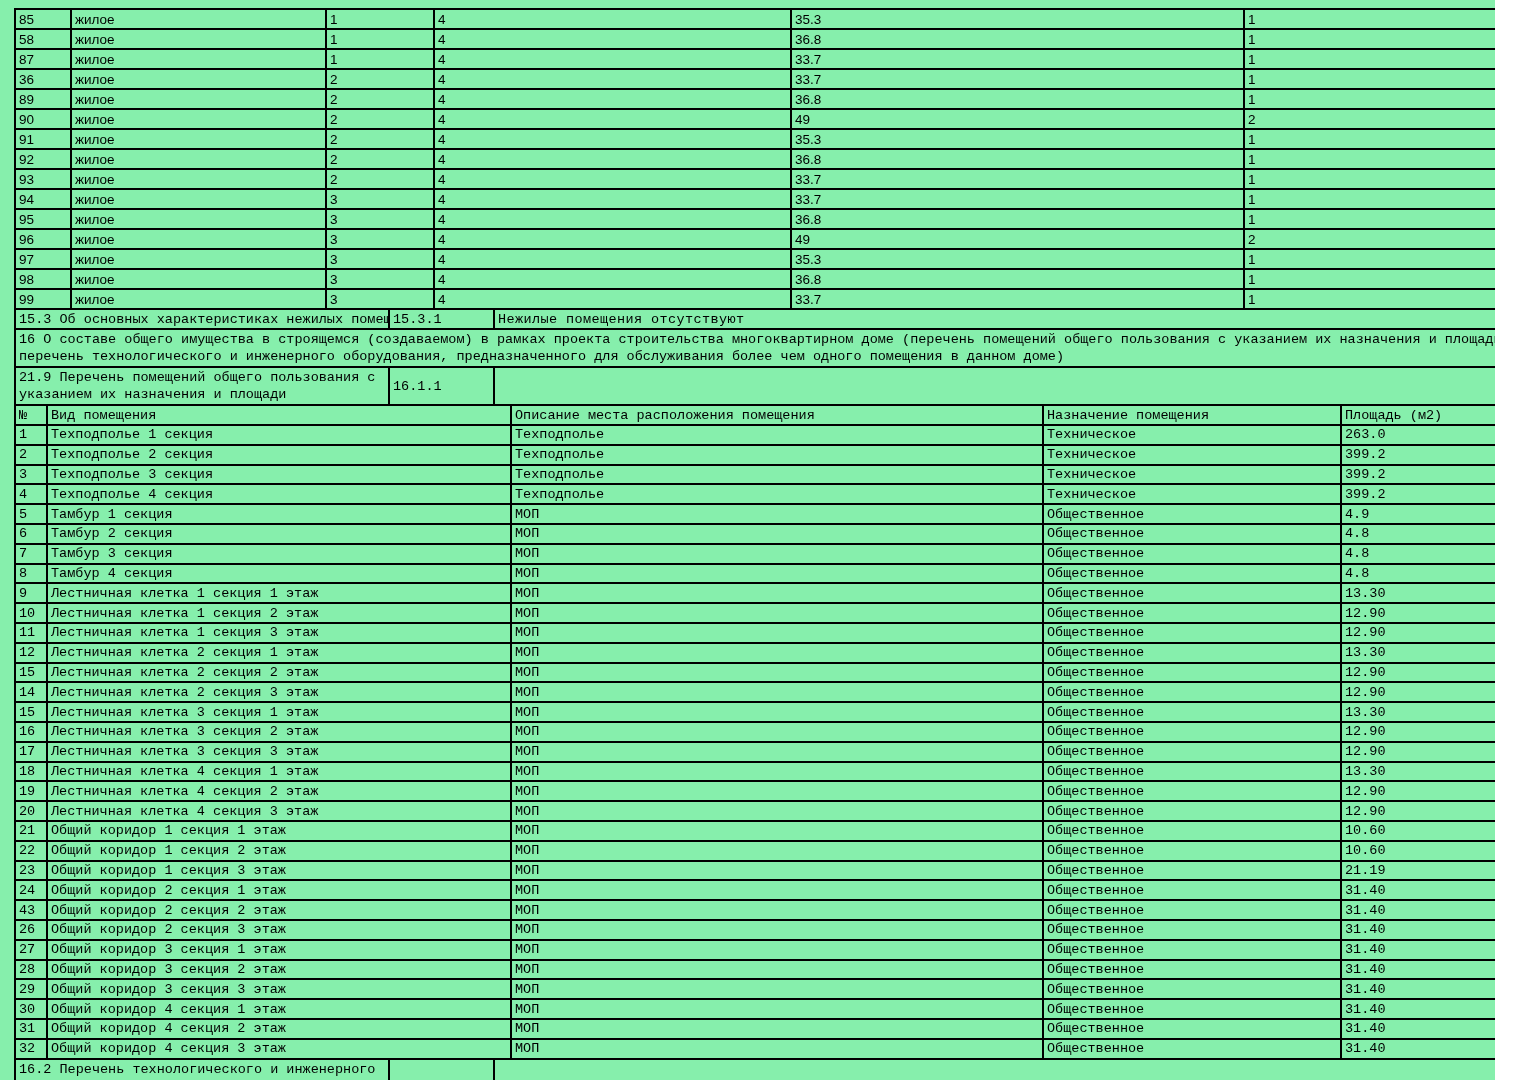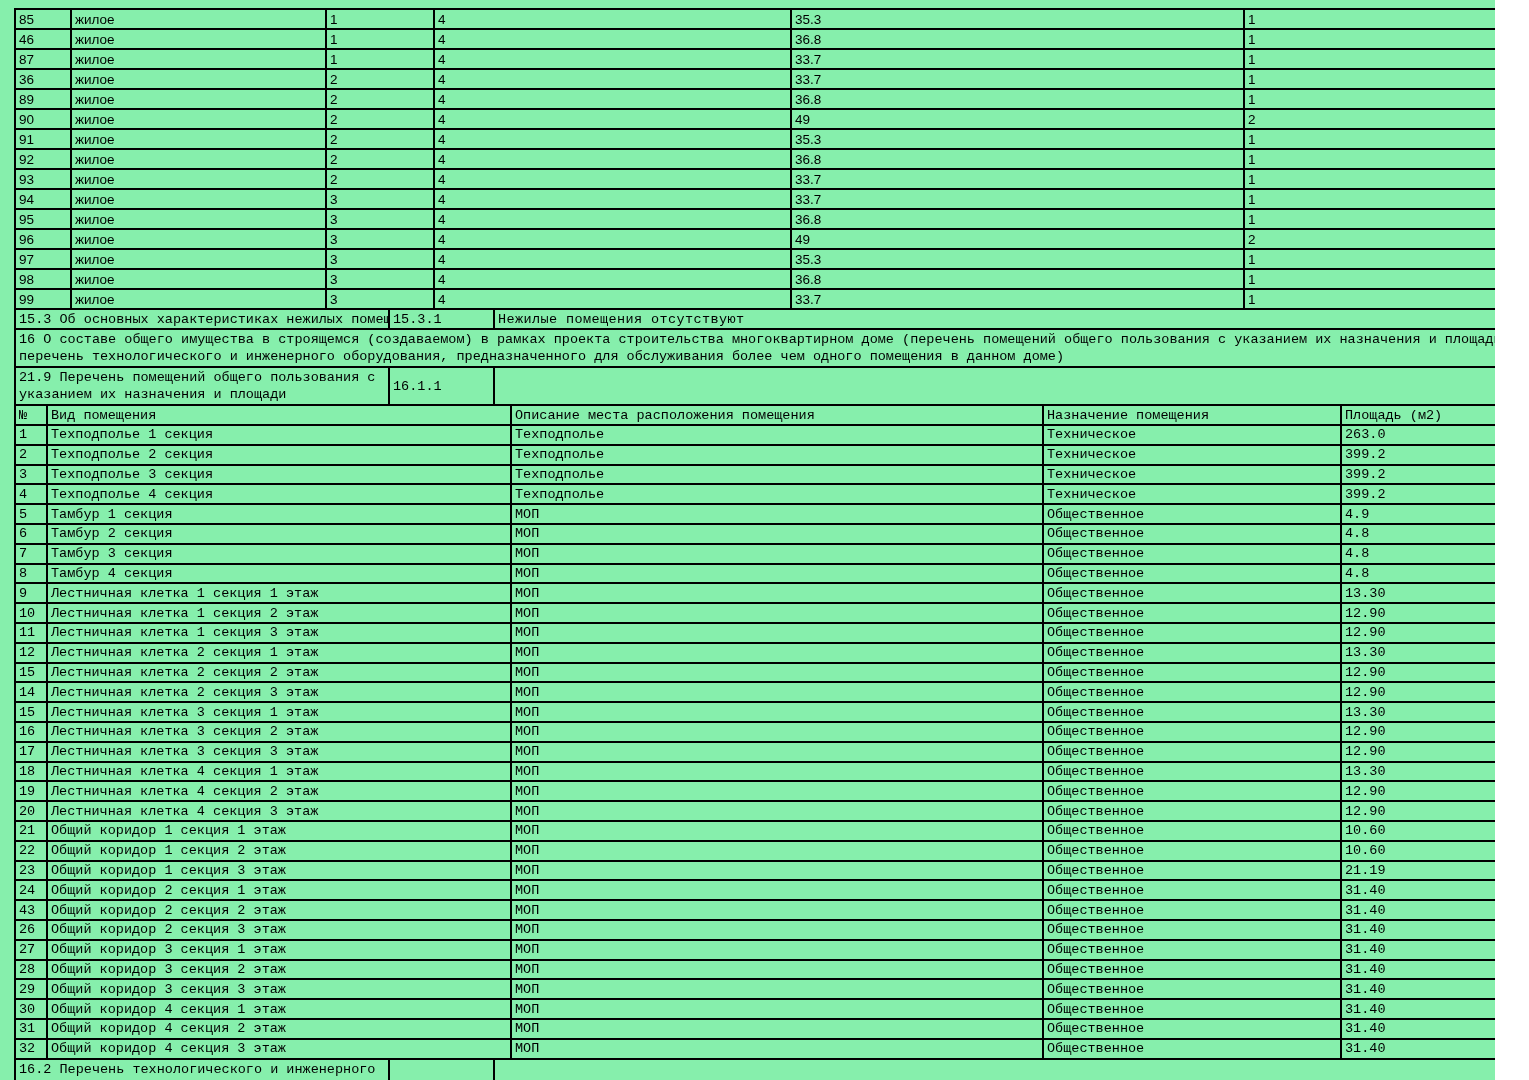--- a/index.html
+++ b/index.html
@@ -65,21 +65,21 @@
           <tr class="row18">
             <td>85</td>
             <td>жилое</td>
             <td>1</td>
             <td>4</td>
             <td>35.3</td>
             <td>1</td>
           </tr>
 
           <tr class="row18">
-            <td>46</td>
+            <td>58</td>
             <td>жилое</td>
             <td>1</td>
             <td>4</td>
             <td>36.8</td>
             <td>1</td>
           </tr>
 
           <tr class="row18">
             <td>87</td>
             <td>жилое</td>

